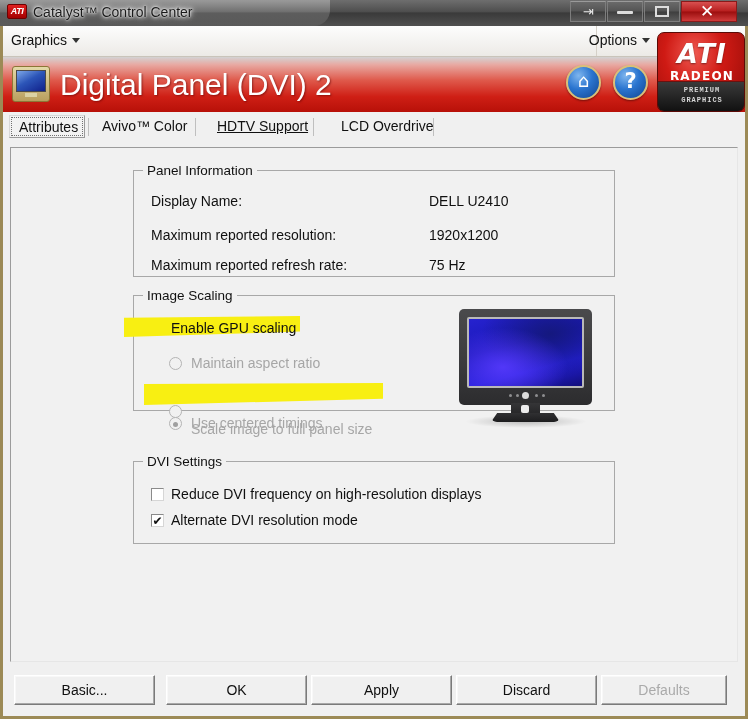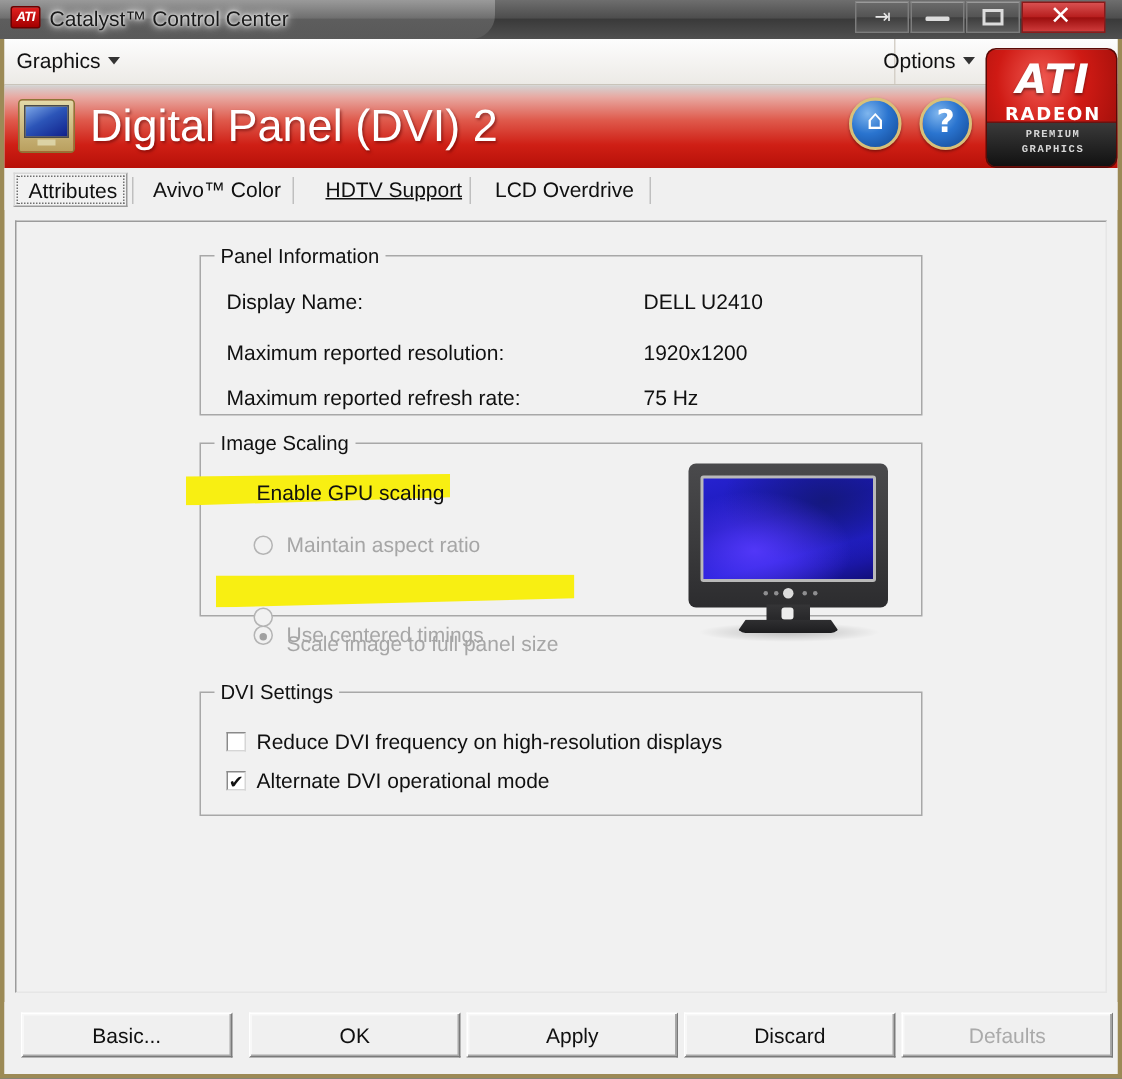--- a/index.html
+++ b/index.html
@@ -454,21 +454,21 @@
     line-height: 28px;
     text-align: center;
     font-family: "Liberation Sans", sans-serif;
     white-space: nowrap;
   }
   .btn.disabled { color: #aaaaaa; }
   #b-basic    { left: 11px;  width: 141px; }
   #b-ok       { left: 163px; width: 141px; }
   #b-apply    { left: 308px; width: 141px; }
   #b-discard  { left: 453px; width: 141px; }
-  #b-defaults { left: 598px; width: 141px; }
+  #b-defaults { left: 598px; width: 126px; }
 </style>
 </head>
 <body>
 
 <div id="window">
 
   <div id="titlebar">
     <div id="titlebar-glass"></div>
     <div id="title-icon">ATI</div>
     <div id="title-text">Catalyst™ Control Center</div>
@@ -521,21 +521,21 @@
     </div>
   </div>
 
   <div id="tabrow">
     <div class="tab selected" style="left:6px;width:76px;">Attributes</div>
     <div class="tab-sep" style="left:85px;"></div>
     <div class="tab" style="left:90px;">Avivo™ Color</div>
     <div class="tab-sep" style="left:192px;"></div>
     <div class="tab" style="left:205px;text-decoration:underline;">HDTV Support</div>
     <div class="tab-sep" style="left:310px;"></div>
-    <div class="tab" style="left:318px;">LCD Overdrive</div>
+    <div class="tab" style="left:329px;">LCD Overdrive</div>
     <div class="tab-sep" style="left:430px;"></div>
   </div>
 
   <div id="content">
 
     <div class="groupbox" id="gb-panel">
       <div class="group-title">Panel Information</div>
 
       <div class="info-label" style="top:22px;">Display Name:</div>
       <div class="info-value" style="top:22px;">DELL U2410</div>
@@ -589,21 +589,21 @@
     </div>
 
     <div class="groupbox" id="gb-dvi">
       <div class="group-title">DVI Settings</div>
 
       <div class="cb-box" style="left:17px; top:26px;"></div>
       <div class="opt-label" style="left:37px; top:24px;">Reduce DVI frequency on high-resolution displays</div>
 
       <div class="cb-box" style="left:17px; top:52px;"></div>
       <div class="cb-tick" style="left:18px; top:53px;">✔</div>
-      <div class="opt-label" style="left:37px; top:50px;">Alternate DVI operational mode</div>
+      <div class="opt-label" style="left:37px; top:50px;">Alternate DVI resolution mode</div>
     </div>
 
   </div>
 
   <div id="buttonbar">
     <div class="btn" id="b-ok">OK</div>
     <div class="btn" id="b-basic">Basic...</div>
     <div class="btn" id="b-apply">Apply</div>
     <div class="btn" id="b-discard">Discard</div>
     <div class="btn disabled" id="b-defaults">Defaults</div>

